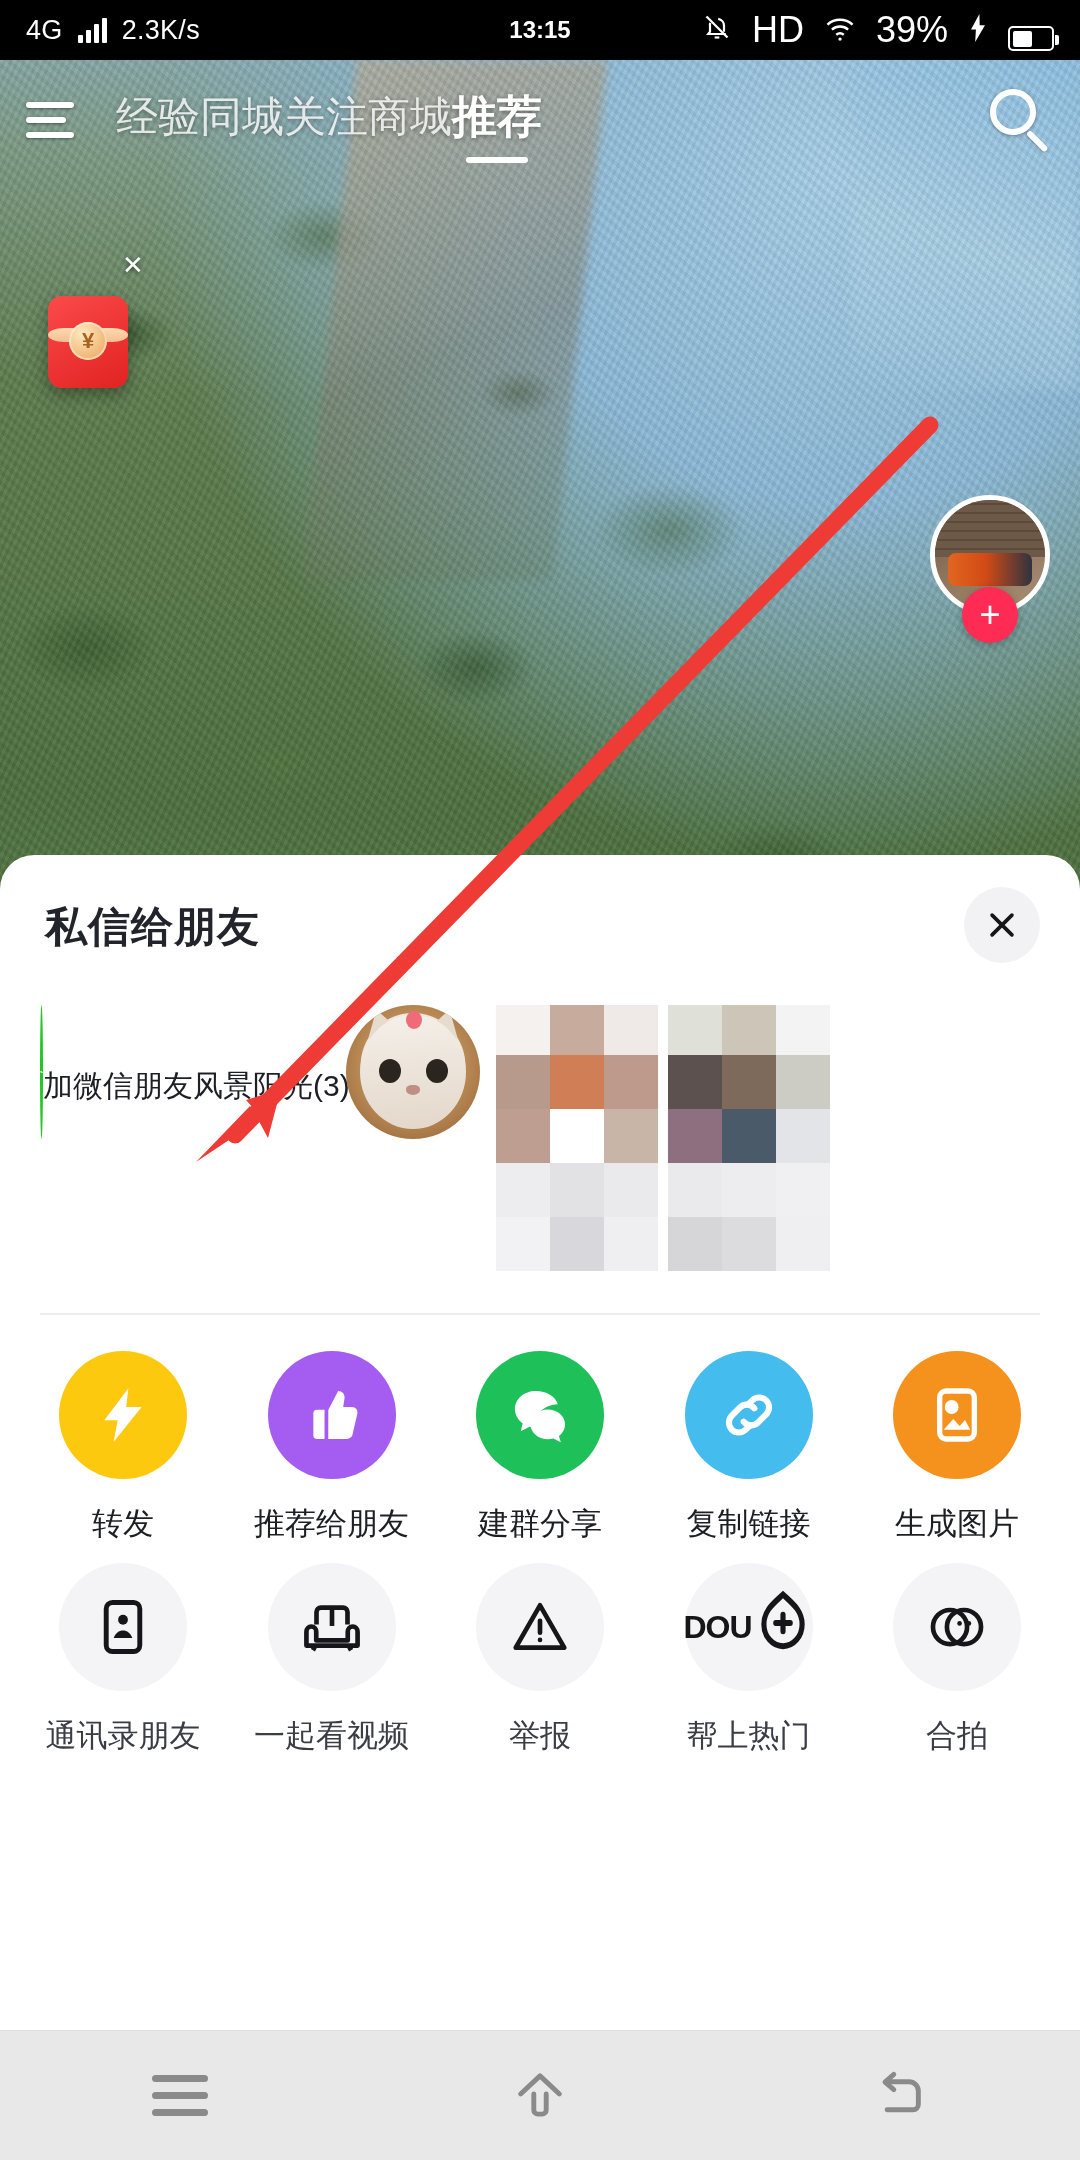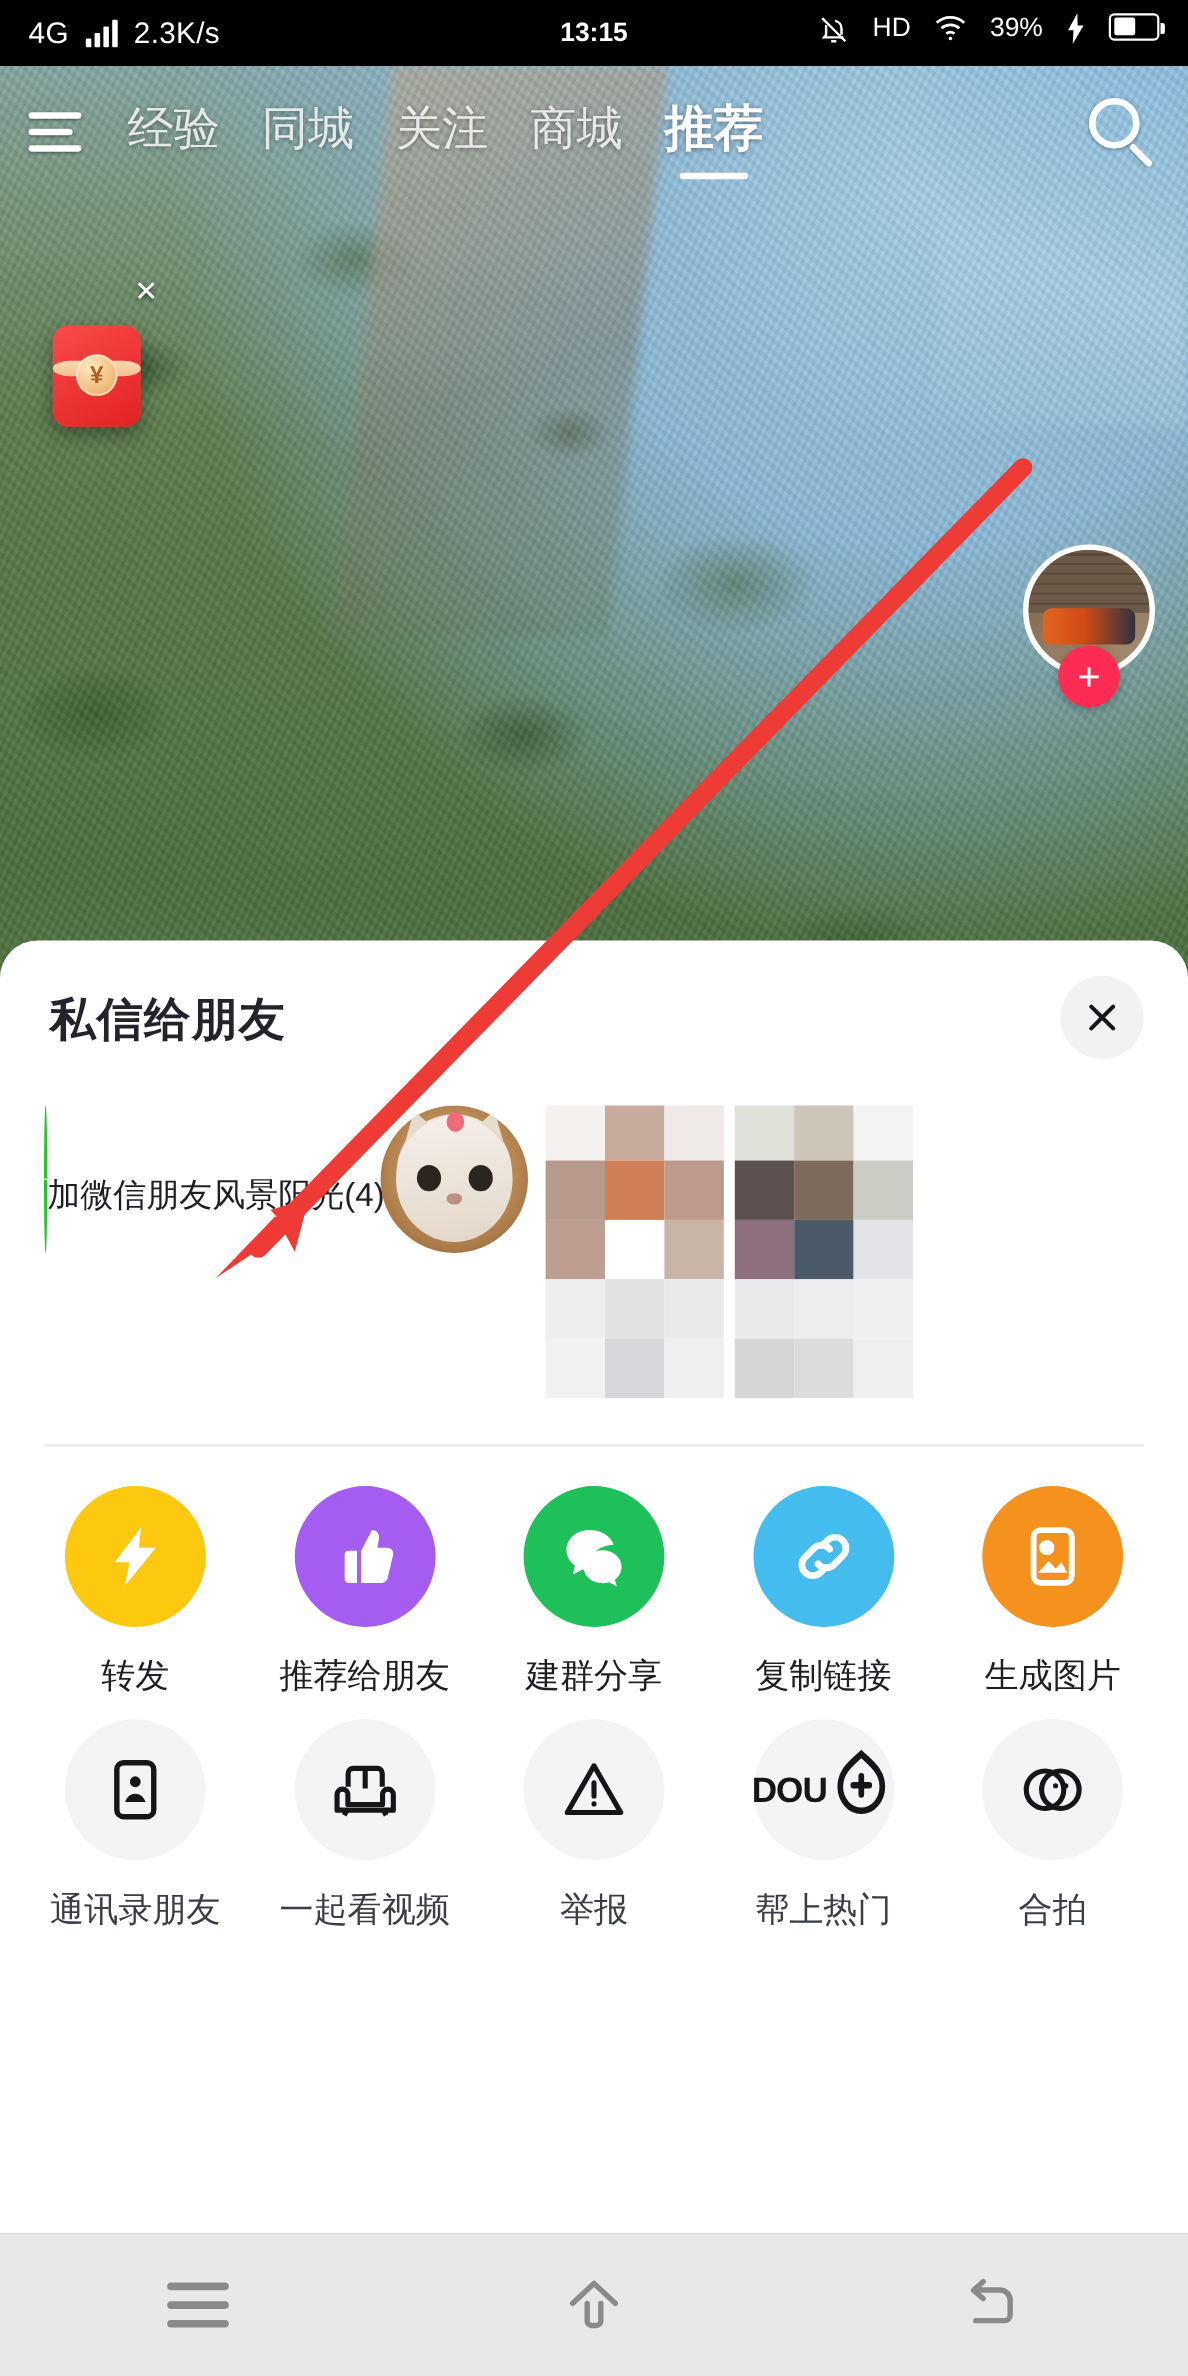--- a/index.html
+++ b/index.html
@@ -11,21 +11,21 @@
   #phone { position:relative; width:1080px; height:2160px; overflow:hidden; background:#000; }
 
   
   .statusbar{
     position:absolute; top:0; left:0; width:1080px; height:60px;
     background:#000; color:#fff; display:flex; align-items:center;
     padding:0 26px; z-index:60;
   }
   .sb-left{display:flex;align-items:center;gap:15px;font-size:27px;letter-spacing:.3px;}
   .sb-center{position:absolute;left:0;width:100%;text-align:center;font-size:24px;font-weight:600;pointer-events:none;}
-  .sb-right{margin-left:auto;display:flex;align-items:flex-start;gap:21px;font-size:24px;z-index:2;}
+  .sb-right{margin-left:auto;display:flex;align-items:flex-end;gap:21px;font-size:36px;z-index:2;}
   .bars{display:flex;align-items:flex-end;gap:3px;height:26px;}
   .bars i{display:block;width:5px;background:#fff;border-radius:1px;}
   .bars i:nth-child(1){height:8px}.bars i:nth-child(2){height:13px}
   .bars i:nth-child(3){height:19px}.bars i:nth-child(4){height:25px}
   .netspeed{font-size:27px;}
   .batt{width:46px;height:25px;border:2.5px solid #fff;border-radius:5px;position:relative;display:inline-block;}
   .batt::after{content:"";position:absolute;right:-7px;top:7px;width:4px;height:10px;background:#fff;border-radius:0 2px 2px 0;}
   .batt i{position:absolute;left:2.5px;top:2.5px;bottom:2.5px;width:46%;background:#fff;border-radius:2px;display:block;}
 
   
@@ -72,21 +72,21 @@
   .road{position:absolute;right:0;bottom:320px;width:520px;height:200px;background:linear-gradient(100deg, rgba(186,176,150,0) 0%, rgba(192,182,156,.75) 40%, rgba(170,160,134,.8) 100%);filter:blur(4px);transform:rotate(-6deg);}
 
   
   .topnav{
     position:absolute; top:60px; left:0; width:1080px; height:120px;
     display:flex; align-items:center; padding:0 26px; z-index:40; gap:0;
   }
   .hamb{width:56px;height:46px;display:flex;flex-direction:column;justify-content:center;gap:9px;cursor:pointer;}
   .hamb i{display:block;height:6px;border-radius:3px;background:#fff;box-shadow:0 1px 3px rgba(0,0,0,.45);}
   .hamb i:nth-child(1){width:48px}.hamb i:nth-child(2){width:40px}.hamb i:nth-child(3){width:48px}
-  .tabs{display:flex;align-items:center;gap:38px;margin-left:34px;}
+  .tabs{display:flex;align-items:center;margin-left:34px;}
   .tab{position:relative;color:rgba(255,255,255,.82);font-size:42px;text-shadow:0 1px 5px rgba(0,0,0,.4);white-space:nowrap;cursor:pointer;padding-bottom:6px;}
   .tab.active{color:#fff;font-weight:700;font-size:45px;}
   .tab.active::after{content:"";position:absolute;left:50%;transform:translateX(-50%);bottom:-10px;width:62px;height:6px;border-radius:3px;background:#fff;}
   .searchbtn{margin-left:auto;width:70px;height:70px;position:relative;cursor:pointer;}
   .searchbtn .ring{position:absolute;left:6px;top:4px;width:46px;height:46px;border:6px solid #fff;border-radius:50%;box-shadow:0 1px 4px rgba(0,0,0,.35);}
   .searchbtn .stem{position:absolute;left:44px;top:44px;width:26px;height:6px;background:#fff;border-radius:3px;transform:rotate(45deg);transform-origin:left center;box-shadow:0 1px 3px rgba(0,0,0,.35);}
 
   
   .redpacket{position:absolute;left:48px;top:296px;width:80px;height:92px;border-radius:14px;
     background:linear-gradient(150deg,#fb4a4a,#e12222);box-shadow:0 6px 16px rgba(0,0,0,.35);z-index:35;cursor:pointer;}
@@ -301,21 +301,21 @@
               <span class="tang t4"></span>
             <span class="arm l"></span>
               <span class="arm r"></span>
             <span class="body"></span>
               <span class="scarf"></span>
             <span class="head"></span>
             <span class="leg l"></span>
               <span class="leg r"></span>
           </div>
         </div>
-        <div class="lbl">风景阳光(4)</div>
+        <div class="lbl">风景阳光(3)</div>
       </div>
 
       <div class="friend">
         <div class="cat">
           <span class="ear l"></span>
             <span class="ear r"></span>
           <span class="face"></span>
           <span class="eye l"></span>
             <span class="eye r"></span>
           <span class="nose"></span>

